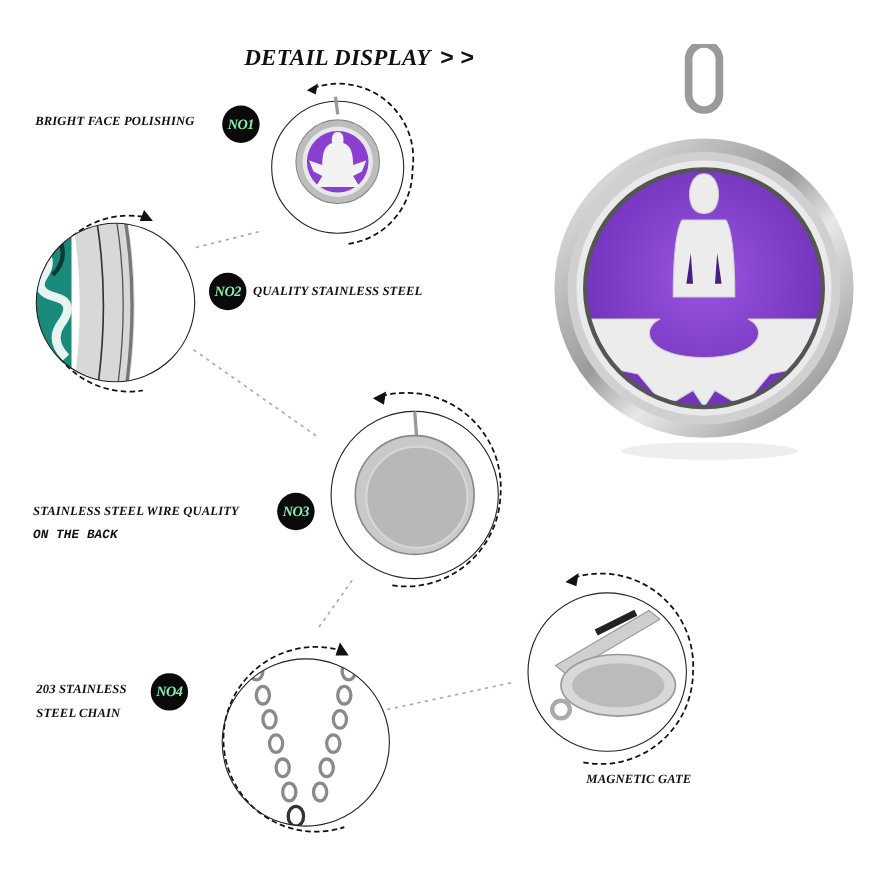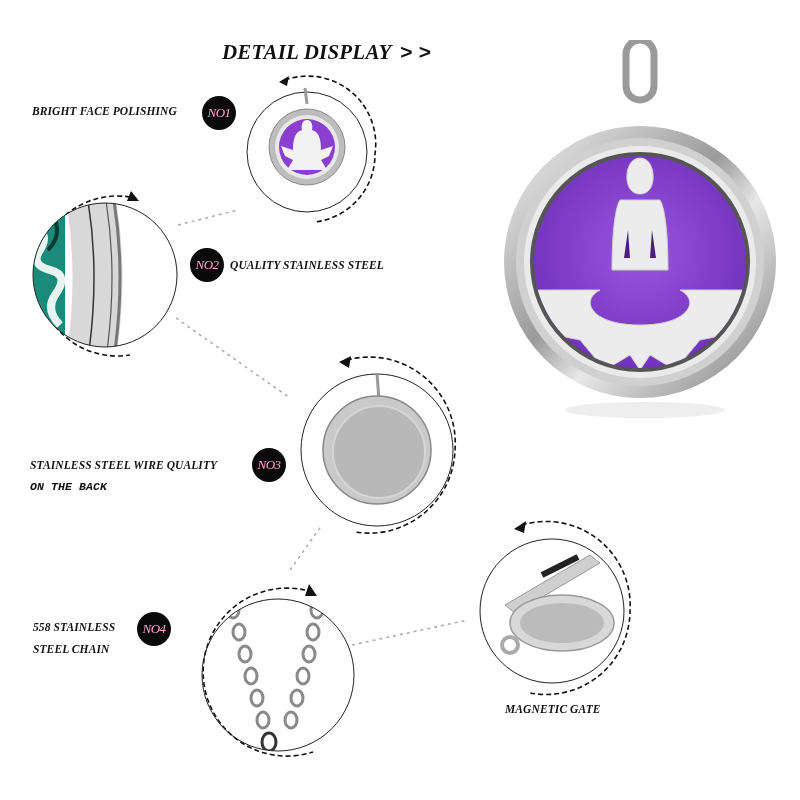--- a/index.html
+++ b/index.html
@@ -13,21 +13,21 @@
     }
     .title .arrows { font-style: normal; font-family: "Liberation Sans", sans-serif; font-weight: bold; margin-left: 4px; }
 
     .label {
       position: absolute; font-size: 11.5px; font-weight: bold; font-style: italic;
       color: #111; white-space: nowrap; line-height: 22px; letter-spacing: 0.1px;
     }
 
     .badge {
       position: absolute; width: 34px; height: 34px; border-radius: 50%;
-      background: #0a0a0a; color: #f9a8d4; font-size: 13px; font-weight: normal;
+      background: #0a0a0a; color: #86efac; font-size: 13px; font-weight: bold;
       font-style: italic; display: flex; align-items: center; justify-content: center;
       letter-spacing: -0.5px;
     }
 
     .ring { position: absolute; }
     .ring svg { position: absolute; left: 0; top: 0; overflow: visible; }
 
     .connector { position: absolute; left: 0; top: 0; width: 800px; height: 800px; pointer-events: none; }
 
     .hero { position: absolute; left: 500px; top: 40px; width: 290px; height: 390px; }
@@ -102,21 +102,21 @@
     <circle cx="82" cy="100" r="54" fill="#c9c9c9" stroke="#888" stroke-width="1.5"></circle>
     <circle cx="84" cy="102" r="46" fill="#b8b8b8"></circle>
     <circle cx="84" cy="102" r="46" fill="none" stroke="#d6d6d6" stroke-width="2"></circle>
   </svg>
 </div>
 
 <div class="label" style="left:30px; top:454px;">STAINLESS STEEL WIRE QUALITY</div>
 <div class="label" style="left:30px; top:476px;font-family:Liberation Mono, monospace;">ON THE BACK</div>
 <div class="badge" style="left:252px; top:448px;">NO3</div>
 
-<div class="label" style="left:33px; top:616px;">558 STAINLESS</div>
+<div class="label" style="left:33px; top:616px;">203 STAINLESS</div>
 <div class="label" style="left:33px; top:638px;">STEEL CHAIN</div>
 <div class="badge" style="left:137px; top:612px;">NO4</div>
 
 <div class="ring" style="left:185px; top:580px; width:175px; height:180px;">
   <svg width="175" height="180" viewBox="0 0 175 180">
     <defs>
       <clipPath id="c4">
           <circle cx="93" cy="95" r="76"></circle>
         </clipPath>
     </defs>
@@ -149,21 +149,21 @@
 
     <path d="M35 90 L120 40 L130 48 L45 98 Z" fill="#cfcfcf" stroke="#999" stroke-width="1"></path>
     <path d="M72 60 L108 42" stroke="#222" stroke-width="6"></path>
 
     <ellipse cx="92" cy="108" rx="52" ry="28" fill="#d8d8d8" stroke="#999" stroke-width="1.5"></ellipse>
     <ellipse cx="92" cy="108" rx="42" ry="20" fill="#bbbbbb"></ellipse>
 
     <circle cx="40" cy="130" r="8" fill="none" stroke="#aaa" stroke-width="4"></circle>
   </svg>
 </div>
-<div class="label" style="left:505px; top:698px;">MAGNETIC GATE</div>
+<div class="label" style="left:533px; top:698px;">MAGNETIC GATE</div>
 
 <div class="hero">
   <svg width="290" height="390" viewBox="0 0 290 390">
     <defs>
       <radialGradient id="felt" cx="50%" cy="45%" r="60%">
         <stop offset="0%" stop-color="#9a55e0"></stop>
         <stop offset="100%" stop-color="#6f2fb8"></stop>
       </radialGradient>
       <linearGradient id="rim" x1="0" y1="0" x2="1" y2="1">
         <stop offset="0%" stop-color="#f4f4f4"></stop>

